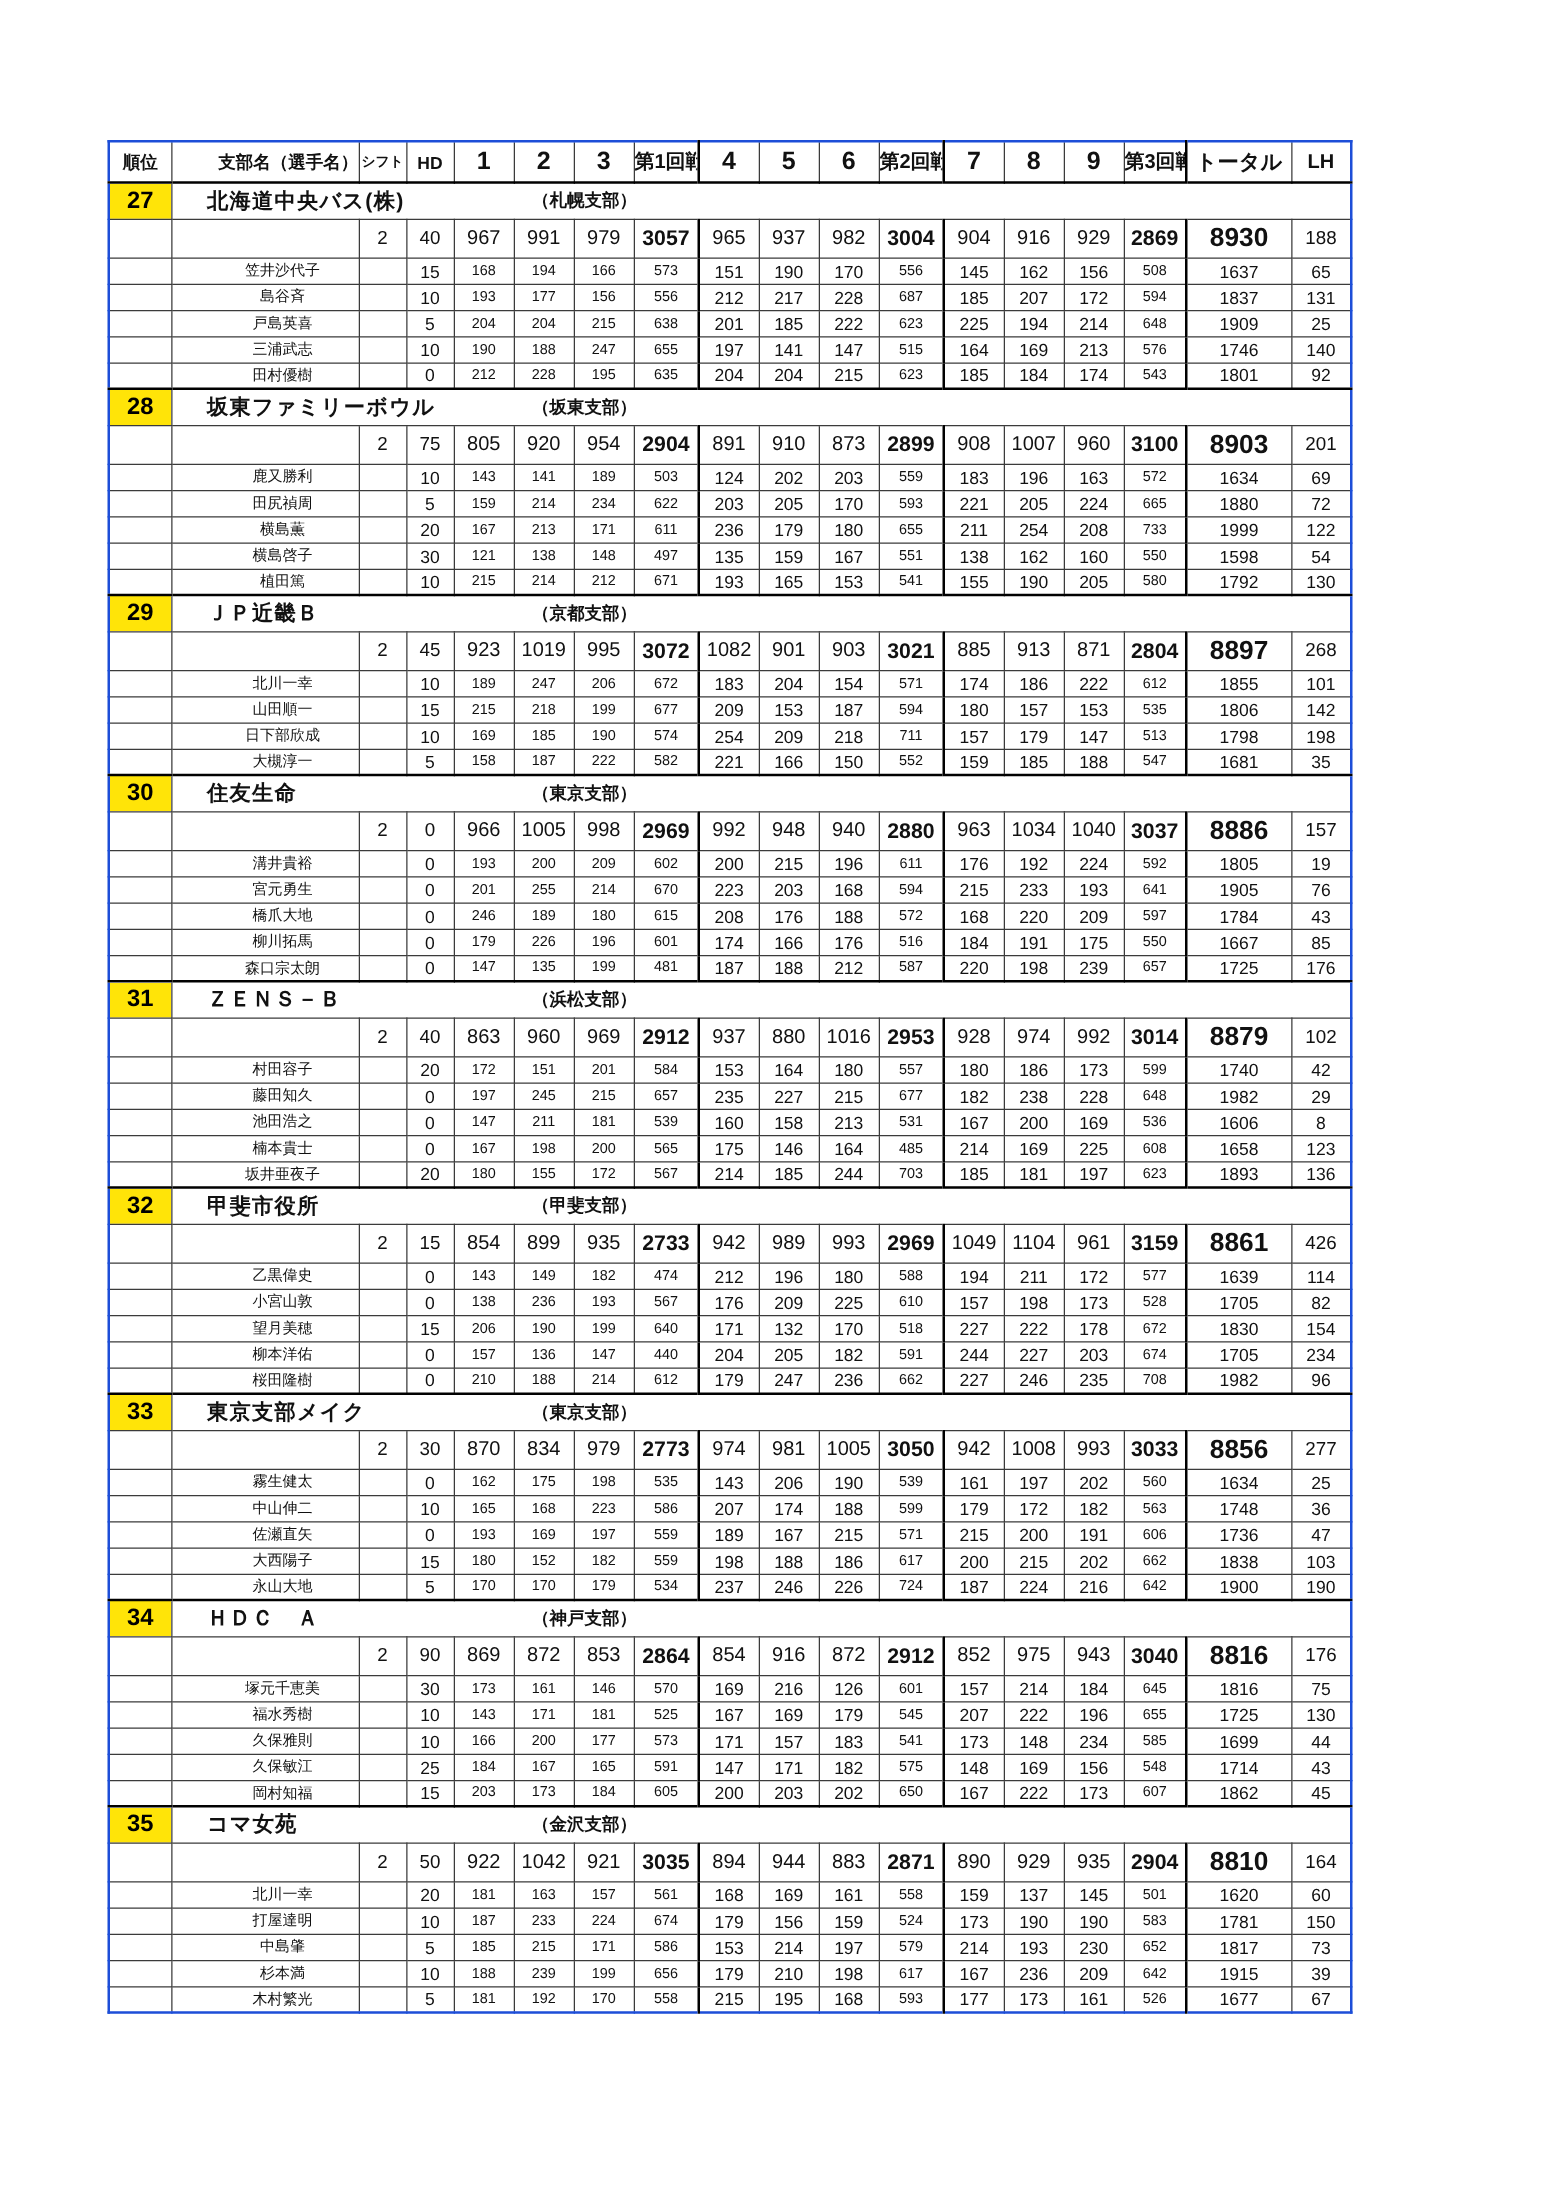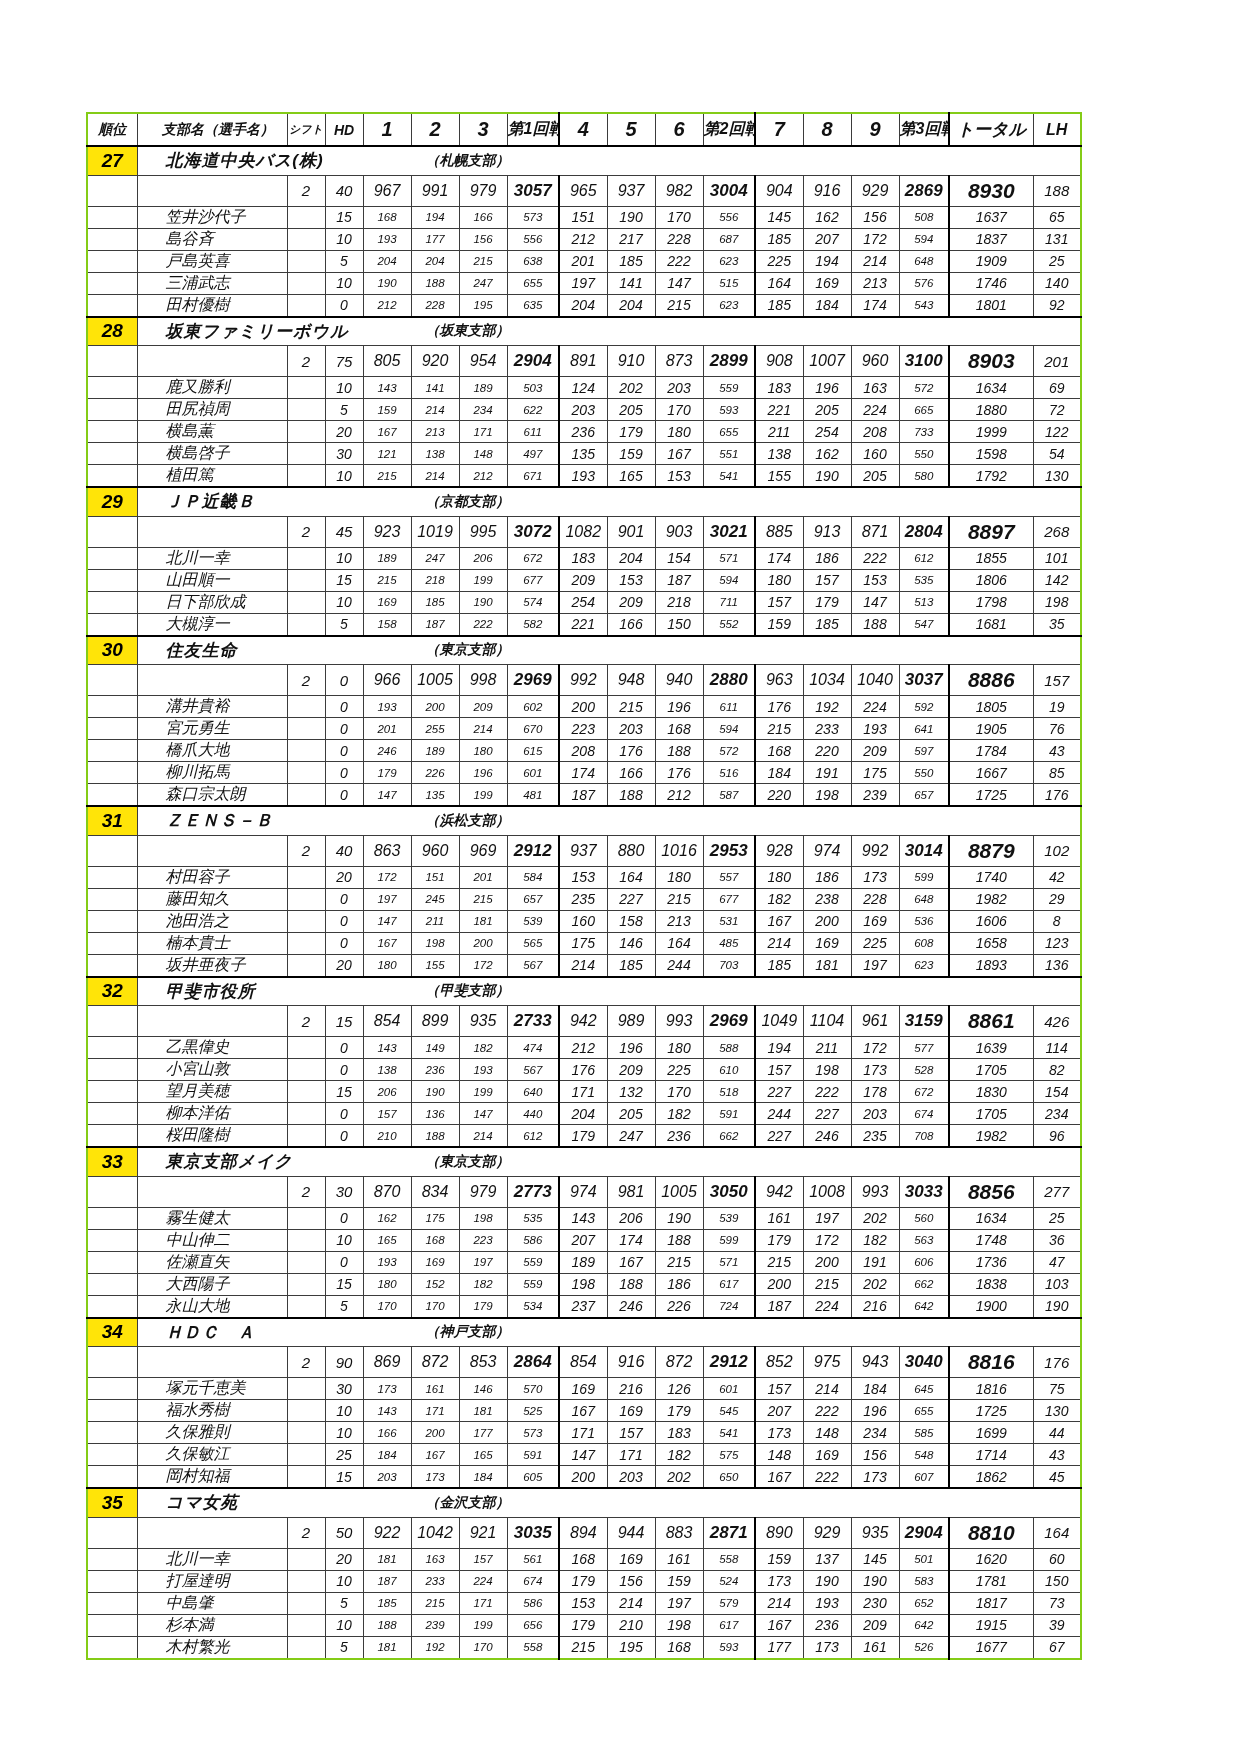--- a/index.html
+++ b/index.html
@@ -5,34 +5,33 @@
   html,body { margin:0; padding:0; }
   body {
     width:1240px; height:1754px; background:#ffffff;
     font-family:"Liberation Sans","DejaVu Sans",sans-serif;
     color:#111;
   }
   .sheet { padding:112px 0 0 86px; }
 
   table.results {
     border-collapse:collapse; table-layout:fixed; width:996px;
-    border:2px solid #84cc16;
-    font-style:italic;
+    border:2px solid #1d4ed8;
   }
   td,th {
     border:1px solid #3b3b3b; text-align:center; vertical-align:middle;
     padding:0; overflow:hidden; white-space:nowrap;
   }
   
   .thickL { border-left:2px solid #000 !important; }
 
   thead tr { height:33px; }
   th { font-weight:bold; background:#fff; }
   th.h-rank  { font-size:14px; }
-  th.h-name  { font-size:14px; text-align:center; padding-left:12px; }
+  th.h-name  { font-size:14px; text-align:right; padding-left:12px; }
   th.h-shift { font-size:11px; }
   th.h-hd    { font-size:14px; }
   th.h-g     { font-size:20px; }
   th.h-r     { font-size:16px; }
   th.h-total { font-size:17px; }
   th.h-lh    { font-size:16px; }
 
   tr.team-head { height:29px; }
   tr.team-head td { border-top:2px solid #000; }
   td.rank-cell {
@@ -49,21 +48,21 @@
 
   tr.team-total { height:31px; }
   tr.team-total td { font-size:16px; }
   tr.team-total td.c-shift, tr.team-total td.c-hd { font-size:15px; }
   tr.team-total td.r-cell { font-size:17px; font-weight:bold; }
   tr.team-total td.c-total { font-size:21px; font-weight:bold; }
   tr.team-total td.c-lh { font-size:15px; }
 
   tr.player { height:21px; }
   tr.player td { font-size:14px; }
-  tr.player td.name-cell { text-align:left; padding-left:28px; font-size:16px; }
+  tr.player td.name-cell { text-align:center; padding-left:28px; font-size:12px; }
   tr.player td.g123 { font-size:11.5px; }
   tr.player td.r-cell { font-size:11.5px; }
   tr.player td.c-total { font-size:14px; }
   tr.player td.c-lh { font-size:14px; }
 </style>
 </head>
 <body>
 
 <div class="sheet">
   <table class="results">

